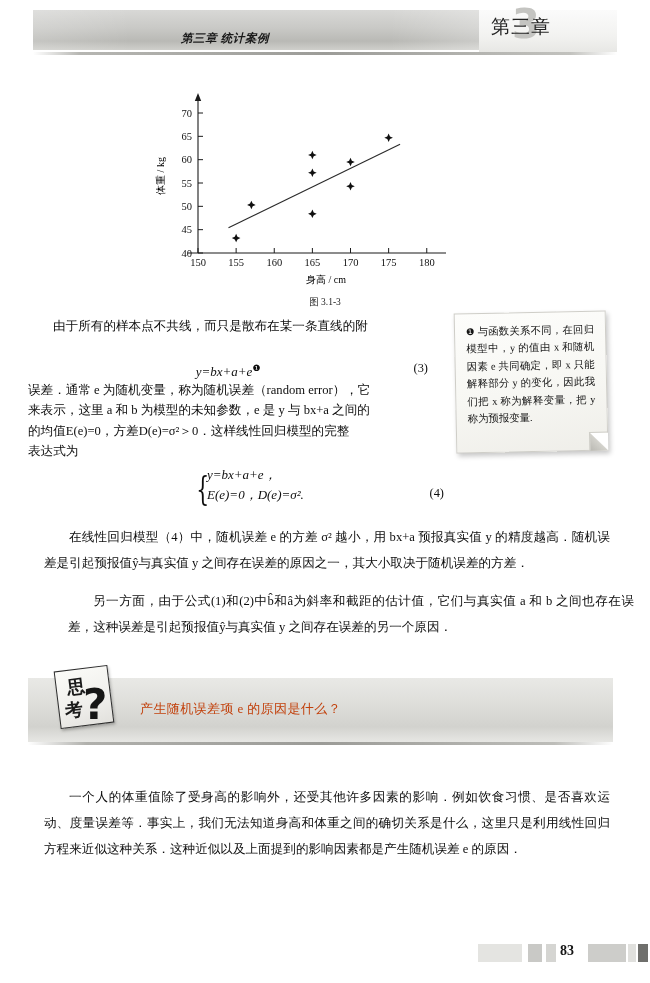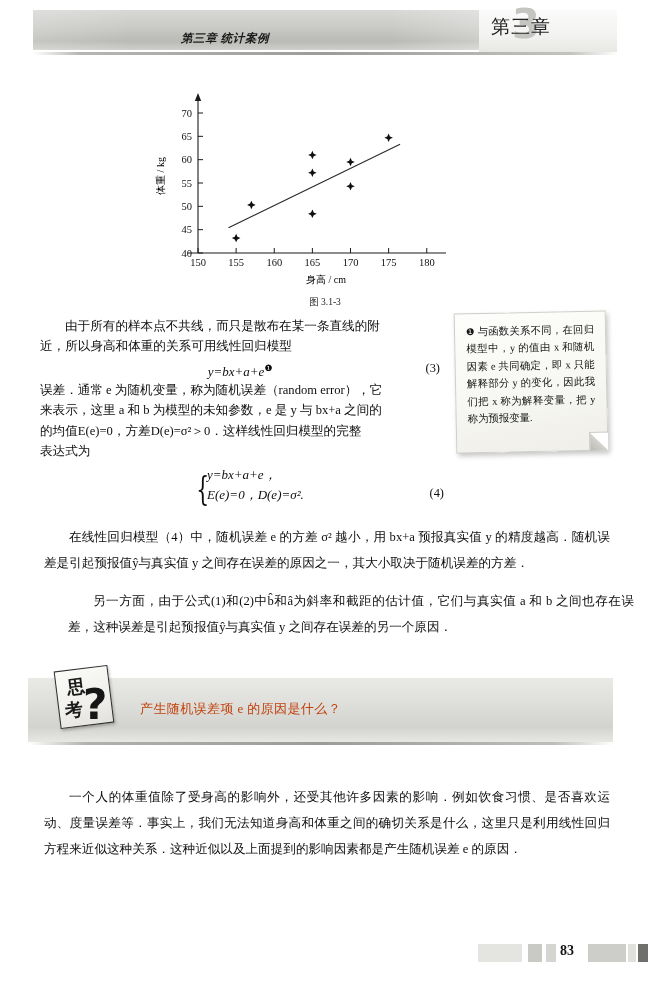--- a/index.html
+++ b/index.html
@@ -95,21 +95,21 @@
     top: 296px;
     width: 650px;
     text-align: center;
     font-size: 9.5px;
     color: #1c1c1c;
   }
 
   
   .body-col {
     position: absolute;
-    left: 40px;
+    left: 28px;
     width: 400px;
     font-size: 12.6px;
     line-height: 20.4px;
     text-align: justify;
     color: #0d0d0d;
   }
   .body-full {
     position: absolute;
     left: 44px;
     width: 566px;
@@ -340,21 +340,20 @@
         <polygon points="238.63,48.43 239.97,51.38 242.93,52.73 239.97,54.08 238.63,57.03 237.28,54.08 234.32,52.73 237.28,51.38" fill="#101010"></polygon>
       </g>
     <text id="chart-xlabel" x="176" y="198" font-size="10" text-anchor="middle">身高 / cm</text>
     <text id="chart-ylabel" x="14" y="91" font-size="10" text-anchor="middle" transform="rotate(-90 14 91)">体重 / kg</text>
   </svg>
 </div>
 <div class="figure-caption">图 3.1-3</div>
 
 <div class="body-col" style="top:316px;">
   <div class="indent">由于所有的样本点不共线，而只是散布在某一条直线的附</div>
-  <div>近，所以身高和体重的关系可用线性回归模型</div>
 </div>
 
 <div class="body-col eq-line" style="top:358px;">
   <span>y=bx+a+e</span><span class="sup-marker">❶</span>
   <span class="eq-num">(3)</span>
 </div>
 
 <div class="body-col" style="top:380px;">
   <div>误差．通常 e 为随机变量，称为随机误差（random error），它</div>
   <div>来表示，这里 a 和 b 为模型的未知参数，e 是 y 与 bx+a 之间的</div>

